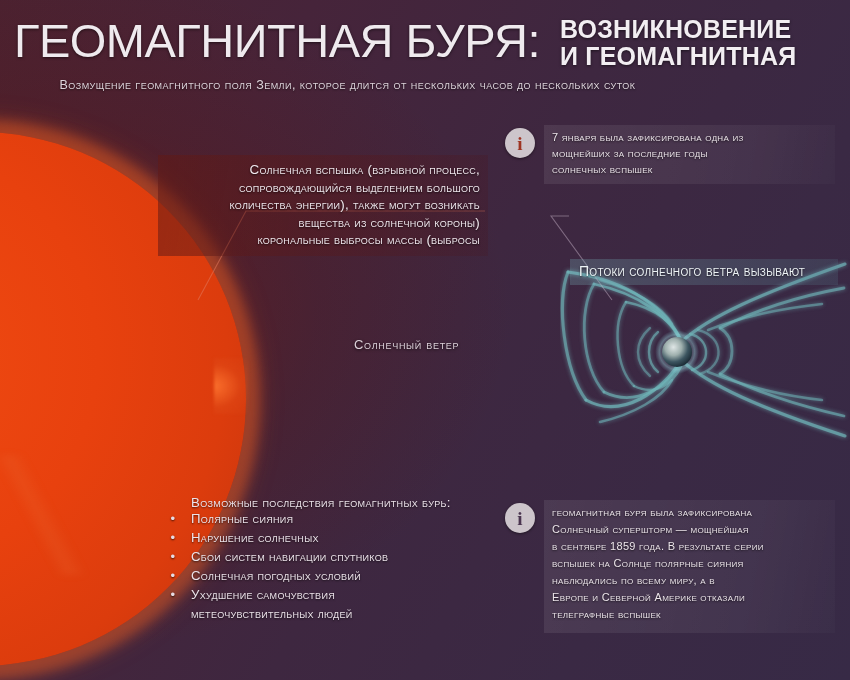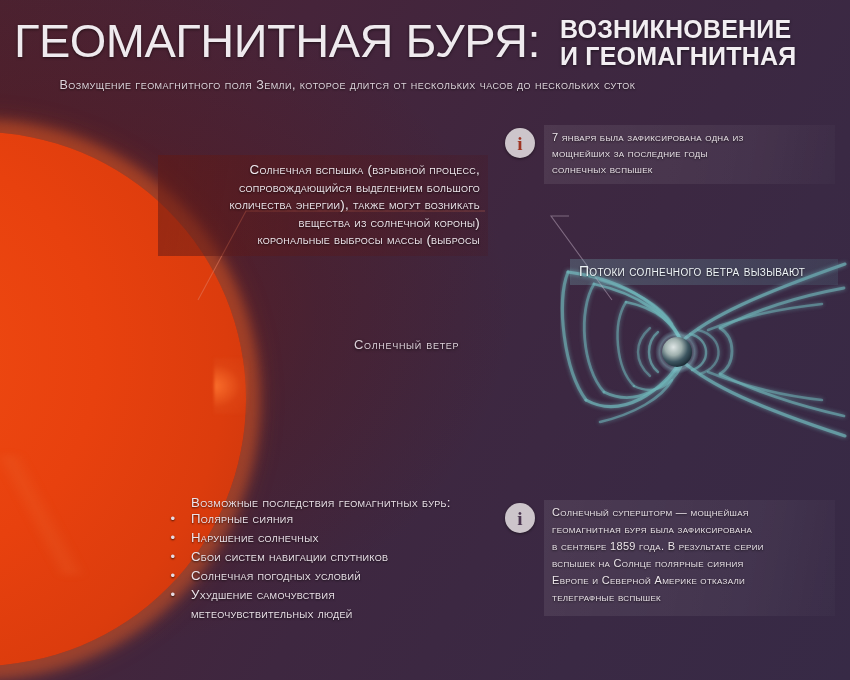--- a/index.html
+++ b/index.html
@@ -355,22 +355,23 @@
         <span class="cons-bullet">•</span>
         <span class="cons-label">Ухудшение самочувствия</span>
       </li>
     </ul>
     <div class="cons-cont">метеочувствительных людей</div>
   </div>
 
   <div class="info-box bottom">
     <div class="info-icon purple">i</div>
     <div class="info-text bottom-pad">
+      <div>геомагнитная буря была зафиксирована</div>
       <div>Солнечный супершторм — мощнейшая</div>
-      <div>геомагнитная буря была зафиксирована</div>
       <div>в сентябре 1859 года. В результате серии</div>
       <div>вспышек на Солнце полярные сияния</div>
+      <div>наблюдались по всему миру, а в</div>
       <div>Европе и Северной Америке отказали</div>
       <div>телеграфные вспышек</div>
     </div>
   </div>
 
 </div>
 
 </body></html>

